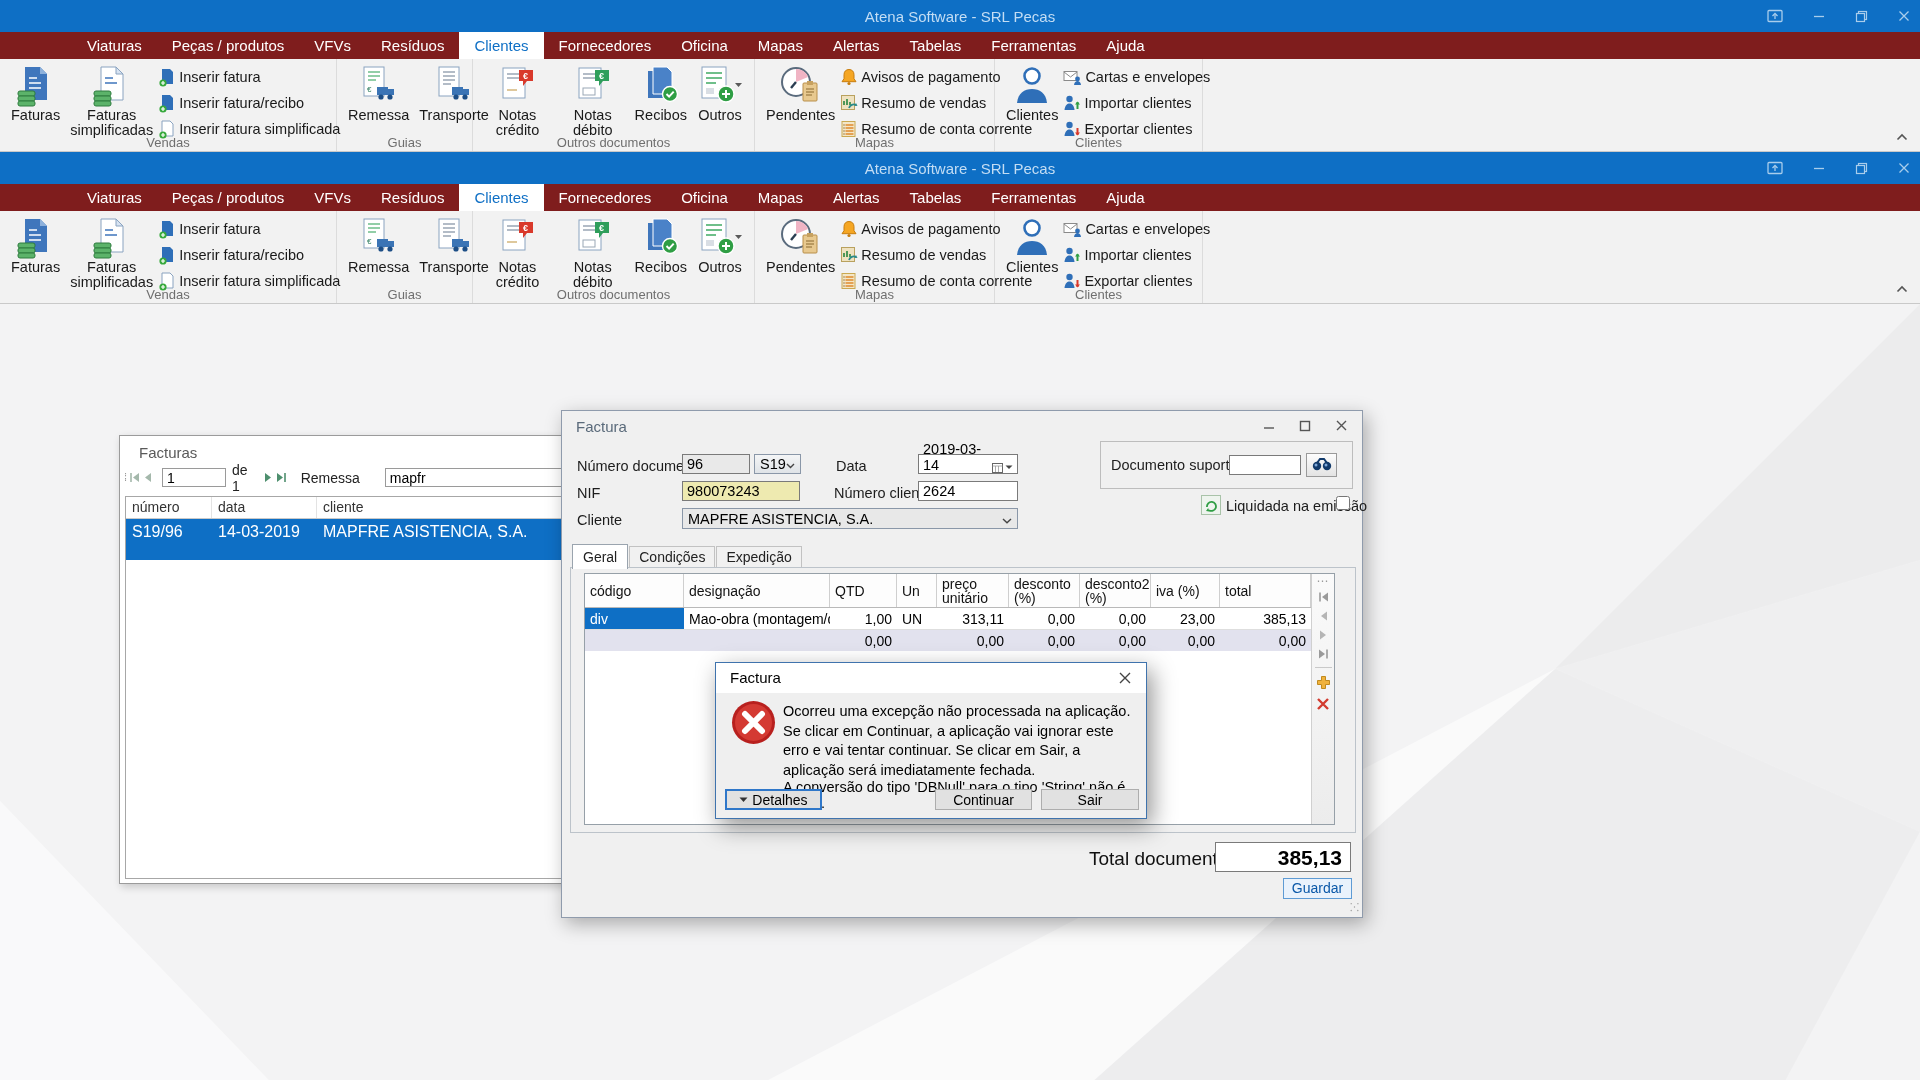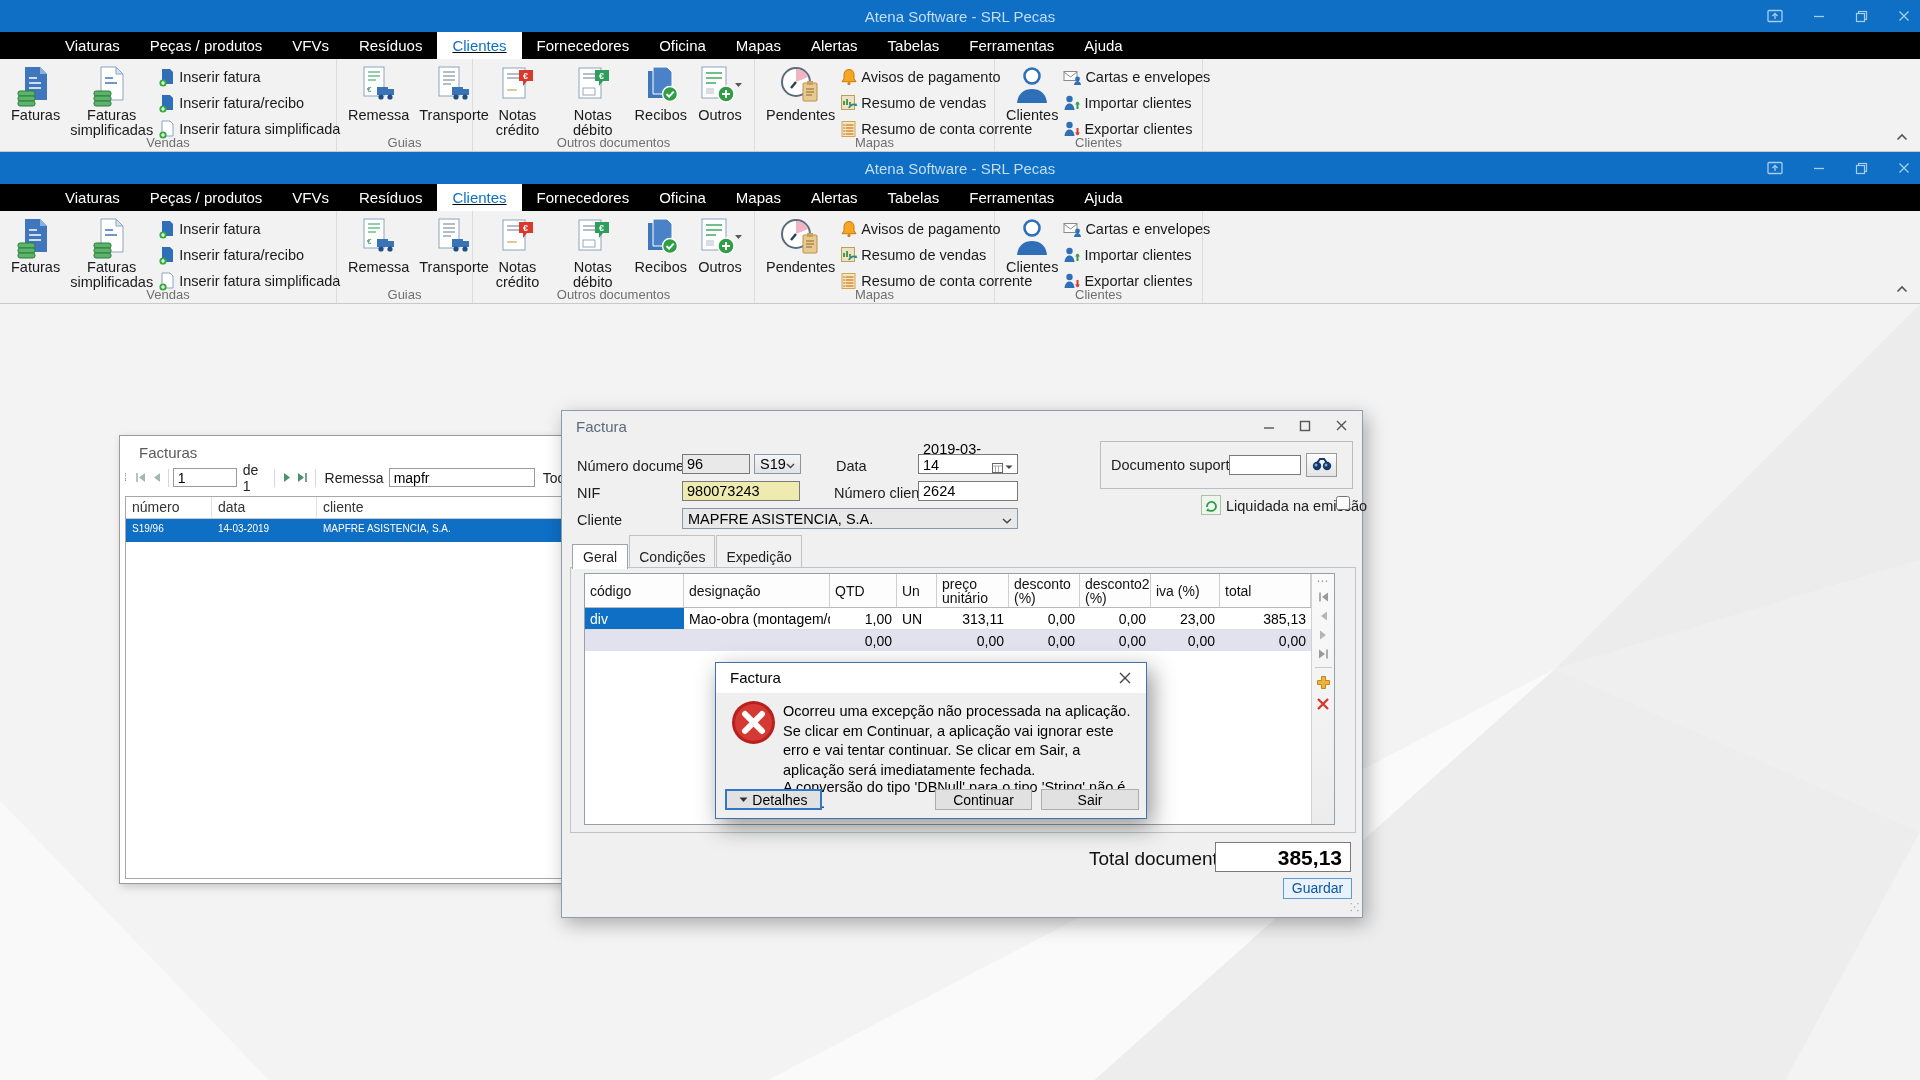--- a/index.html
+++ b/index.html
@@ -16,21 +16,21 @@
   .f4 { clip-path:polygon(81% 47%,57% 100%,40% 100%); background:rgba(255,255,255,.55); }
   .f5 { clip-path:polygon(0 64%,14% 100%,0 100%); background:rgba(255,255,255,.5); }
 
   
   .chrome { position:absolute; left:0; width:1920px; height:152px; }
   .titlebar { height:32px; background:#0e6fc5; position:relative; }
   .titlebar .title { position:absolute; left:0; right:0; top:8px; text-align:center;
      color:#c3ddf4; font-size:15px; }
   .wctrls { position:absolute; right:10px; top:0; height:32px; display:flex; align-items:center; gap:30px; }
   .wctrls svg { display:block; }
-  .menubar { height:27px; background:#000000; display:flex; padding-left:50px;text-decoration:underline; }
+  .menubar { height:27px; background:#7f1d1d; display:flex; padding-left:72px; }
   .mtab { color:#fff; font-size:15px; line-height:27px; padding:0 15px; cursor:default; }
   .mtab.active { background:#fff; color:#0e6fc5; }
   .ribbon { height:93px; background:#f2f2f2; border-bottom:1px solid #c9c9c9;
      display:flex; position:relative; }
   .rgroup { position:relative; height:100%; border-right:1px solid #dcdcdc;
      display:flex; align-items:flex-start; padding:3px 6px 16px 6px; }
   .glabel { position:absolute; bottom:1px; left:0; right:0; text-align:center;
      color:#6f6f6f; font-size:13px; }
   .bigbtn { display:flex; flex-direction:column; align-items:center; justify-content:flex-start;
      padding:2px 5px; font-size:14.5px; color:#1a1a1a; text-align:center; line-height:15px; }
@@ -48,38 +48,38 @@
      display:flex; align-items:center; font-size:14px; color:#222; }
   .grip { color:#9a9a9a; letter-spacing:-1px; font-size:11px; line-height:5px; width:8px; margin:0 2px 0 4px; }
   .tbtn { width:20px; height:20px; display:flex; align-items:center; justify-content:center; }
   .tsep { width:1px; height:18px; background:#d7d7d7; margin:0 4px; }
   .tinput { height:19px; border:1px solid #9a9a9a; background:#fff; font-size:14px;
      font-family:"Liberation Sans",sans-serif; padding:0 4px; }
   #fact-table { position:absolute; left:5px; top:60px; width:445px; height:383px;
      border:1px solid #a7a7a7; background:#fff; overflow:hidden; }
   .fthead { display:flex; height:22px; border-bottom:1px solid #c9c9c9; font-size:14px; color:#333; }
   .fthead > div { padding:2px 6px; border-right:1px solid #e3e3e3; }
-  .ftrow { display:flex; height:23px; background:#0e6fc5; color:#fff; font-size:10px; }
+  .ftrow { display:flex; height:41px; background:#0e6fc5; color:#fff; font-size:16px; }
   .ftrow > div { padding:4px 6px; overflow:hidden; white-space:nowrap; }
   .fc0 { width:86px; } .fc1 { width:105px; } .fc2 { flex:1; }
 
   
   #factura-dlg { left:561px; top:410px; width:802px; height:508px; background:#f0f0f0;
      border:1px solid #8f9bac; z-index:10; box-shadow:4px 6px 18px rgba(0,0,0,.3); }
   .dtitle { color:#5a6a7a; font-size:15px; position:absolute; left:14px; top:7px; }
   .dctrls { position:absolute; right:14px; top:8px; display:flex; gap:24px; align-items:center; }
   .dlabel { position:absolute; font-size:14.5px; color:#1c1c1c; white-space:nowrap; }
   .dinput { position:absolute; border:1px solid #7a7a7a; background:#fff; font-size:14.5px;
      font-family:"Liberation Sans",sans-serif; padding:0 4px; height:20px; }
   .combo { position:absolute; border:1px solid #8a97a8; background:linear-gradient(#f4f5f6,#dfe3e7);
      font-size:14.5px; display:flex; align-items:center; padding:0 5px; height:20px; }
   .combo .chev { margin-left:auto; }
   .gbox { position:absolute; border:1px solid #bdbdbd; }
   .tabs { position:absolute; left:10px; top:134px; display:flex; align-items:flex-end; height:23px; }
-  .tab { font-size:14px; padding:13px 9px 3px; background:#f1f1f1; border:1px solid #c2c2c2;
+  .tab { font-size:14px; padding:2px 9px 3px; background:#f1f1f1; border:1px solid #c2c2c2;
      border-bottom:none; margin-right:1px; color:#222; }
   .tab.active { background:#fff; border-color:#9aa4ae; position:relative; top:1px; padding:4px 10px; z-index:2; }
   .tabpage { position:absolute; left:8px; top:156px; width:786px; height:266px; border:1px solid #bcc3ca; }
   #grid { position:absolute; left:22px; top:162px; width:751px; height:252px;
      border:1px solid #96a0a8; background:#fff; display:flex; }
   #grid-main { width:726px; font-size:14px; }
   .ghead { display:flex; height:34px; background:#fdfdfd; border-bottom:1px solid #b9b9b9; color:#111; }
   .ghead > div { border-right:1px solid #cfcfcf; padding:2px 5px; line-height:14px;
      display:flex; align-items:center; overflow:hidden; }
   .grow { display:flex; height:22px; border-bottom:1px solid #dedede; align-items:center; }
@@ -684,21 +684,21 @@
         </svg>
       </span>
     <span class="tbtn">
         <svg width="13" height="13" viewBox="0 0 13 13">
           <path d="M2 2l6 4.5L2 11z" fill="#4e8f6e"></path>
           <path d="M10 2v9" stroke="#4e8f6e" stroke-width="1.6"></path>
         </svg>
       </span>
     <span class="tsep"></span>
     <span style="margin:0 5px">Remessa</span>
-    <input class="tinput" style="width: 146px;" value="mapfr">
+    <input class="tinput" style="width: 182px; margin-left: 20px;" value="mapfr">
     <span style="margin-left:8px">Todo</span>
   </div>
   <div id="fact-table">
     <div class="fthead">
       <div class="fc0">número</div>
       <div class="fc1">data</div>
       <div class="fc2">cliente</div>
     </div>
     <div class="ftrow">
       <div class="fc0">S19/96</div>

